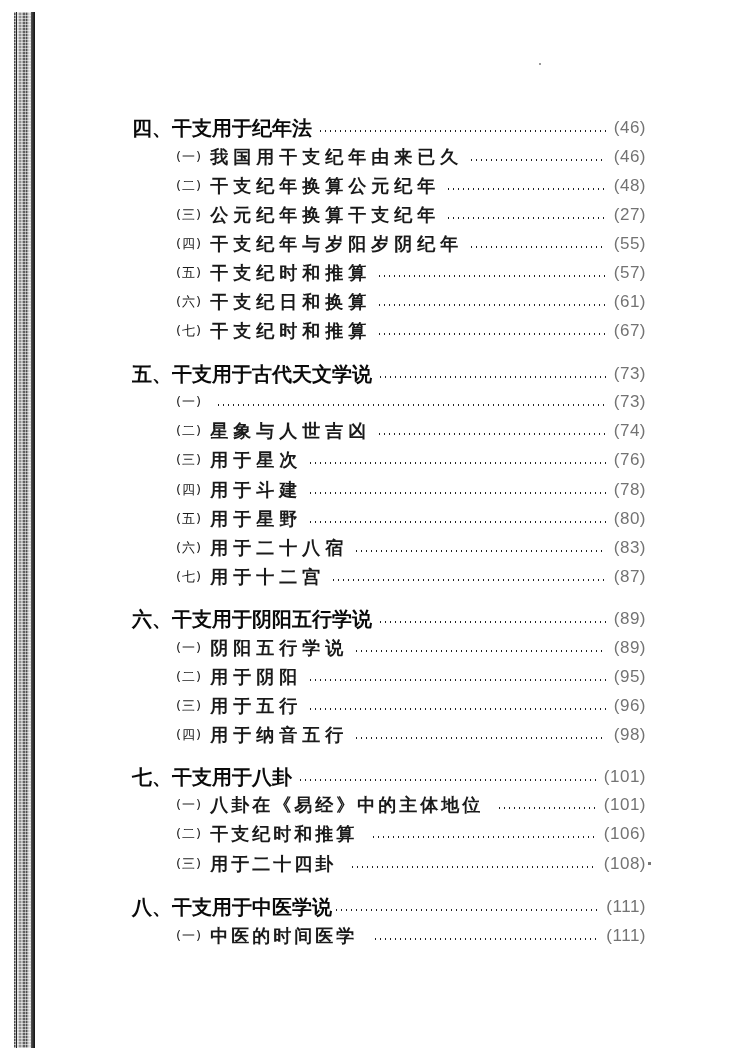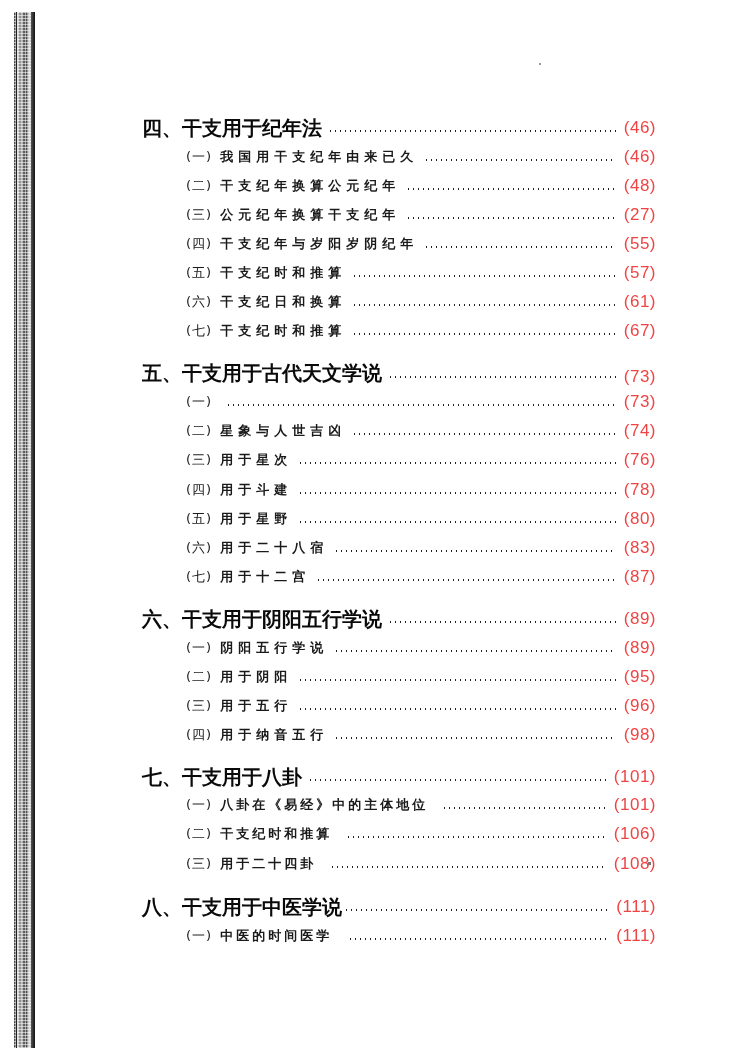--- a/index.html
+++ b/index.html
@@ -34,21 +34,21 @@
     }
     .binding::after {
       content: "";
       position: absolute;
       right: 0; top: 0; bottom: 0;
       width: 4px;
       background: linear-gradient(90deg, #555, #111);
     }
     .toc {
       position: absolute;
-      left: 14px;
+      left: 4px;
       top: 0;
       width: 681px;
       height: 1061px;
     }
     .row {
       position: absolute;
       display: flex;
       align-items: center;
       white-space: nowrap;
       height: 26px;
@@ -68,39 +68,39 @@
       letter-spacing: 0px;
       color: #0a0a0a;
     }
     .sub .num {
       font-size: 13px;
       letter-spacing: 1px;
       color: #1a1a1a;
       margin-right: 8px;
     }
     .sub .title {
-      font-size: 13px;
+      font-size: 18px;
       font-weight: bold;
       letter-spacing: 5px;
       color: #1a1a1a;
     }
     .leader {
       flex: 1 1 auto;
       margin: 0 8px 0 6px;
       height: 2px;
       align-self: center;
       margin-top: 6px;
       background-image: radial-gradient(circle, #222 0.9px, transparent 1.1px);
       background-size: 5px 2px;
       background-repeat: repeat-x;
     }
     .page {
       font-family: "Liberation Sans", sans-serif;
       font-size: 17px;
-      color: #ef4444;
+      color: #737373;
       letter-spacing: 0.5px;
     }
     .speck {
       position: absolute;
       width: 2px;
       height: 2px;
       background: #9a9a9a;
     }
   </style>
 </head>
@@ -153,21 +153,21 @@
     <span class="leader"></span>
     <span class="page">(61)</span>
   </div>
   <div class="row sub" style="top:318px;">
     <span class="num">(七)</span>
     <span class="title">干支纪时和推算</span>
     <span class="leader"></span>
     <span class="page">(67)</span>
   </div>
 
-  <div class="row heading" style="top:361px;align-items:flex-end;">
+  <div class="row heading" style="top:361px;">
     <span class="title">五、干支用于古代天文学说</span>
     <span class="leader"></span>
     <span class="page">(73)</span>
   </div>
   <div class="row sub" style="top:389px;">
     <span class="num">(一)</span>
     <span class="leader"></span>
     <span class="page">(73)</span>
   </div>
   <div class="row sub" style="top:418px;">

